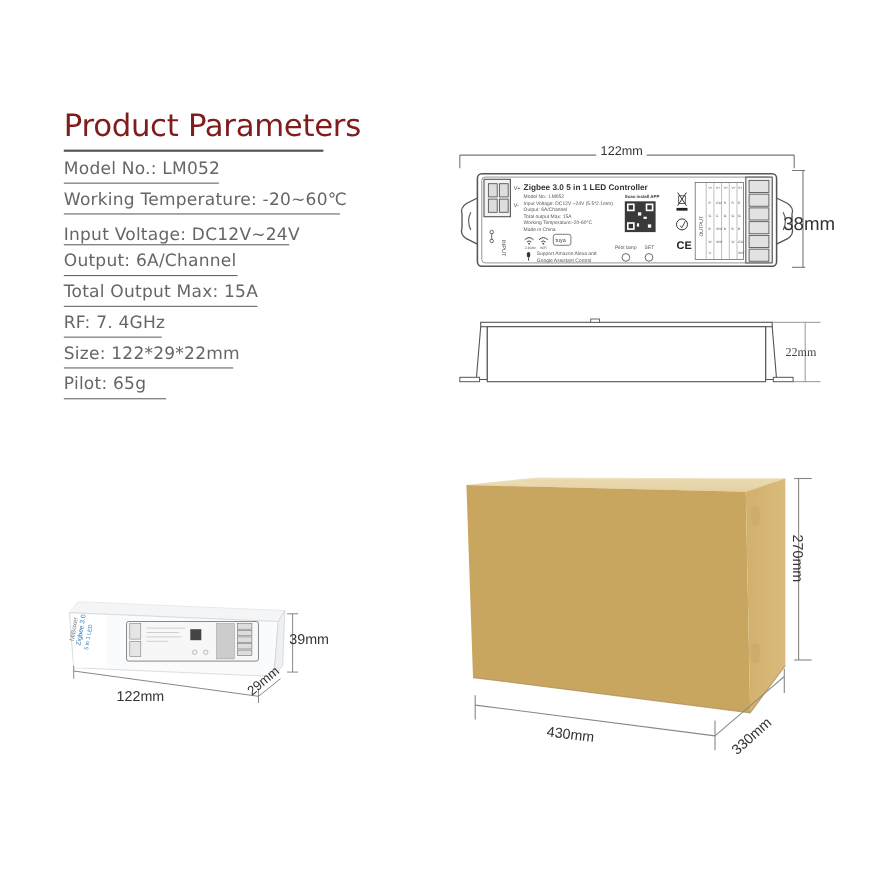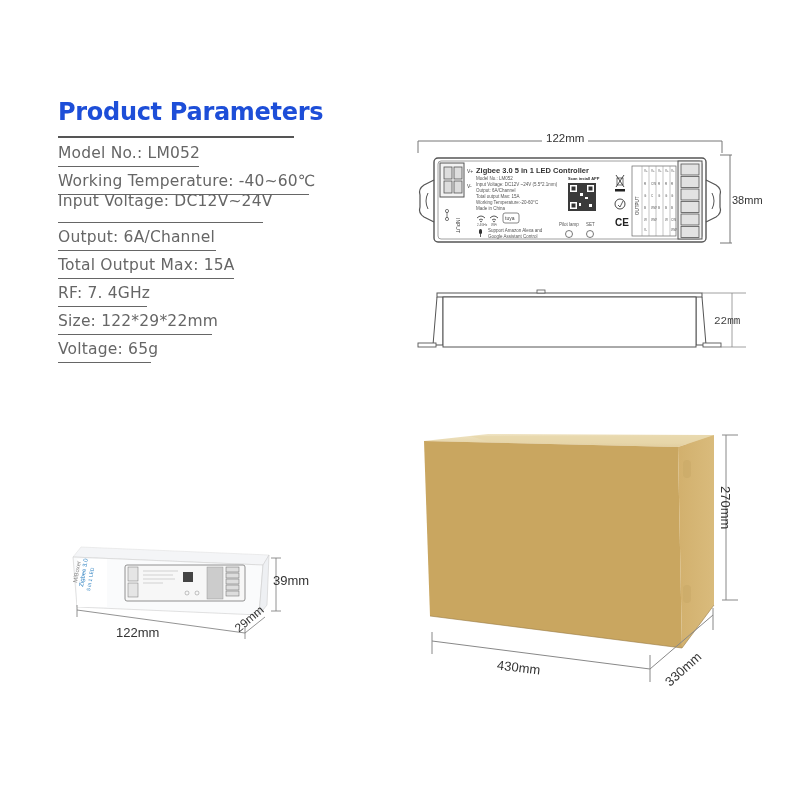--- a/index.html
+++ b/index.html
@@ -1,53 +1,53 @@
 <!DOCTYPE html>
 <html><head>
 <meta charset="utf-8">
 <style>
   html,body{margin:0;padding:0;background:#fff;}
   body{width:800px;height:800px;position:relative;overflow:hidden;font-family:"Liberation Sans","DejaVu Sans",sans-serif;color:#555;}
   .abs{position:absolute;}
-  .title{left:58px;top:98px;font-size:24px;font-weight:bold;color:#1d4ed8;font-family:"DejaVu Sans",sans-serif;letter-spacing:-0.3px;}
+  .title{left:58px;top:98px;font-size:28px;font-weight:normal;color:#7f1d1d;font-family:"DejaVu Sans",sans-serif;letter-spacing:-0.3px;}
   .title-rule{left:58px;top:136px;width:236px;height:2px;background:#555;}
   .param{left:58px;font-size:15.5px;color:#666;font-family:"DejaVu Sans",sans-serif;letter-spacing:0.2px;white-space:nowrap;}
   .param-rule{left:58px;height:1px;background:#666;}
-  .dim{font-size:11px;color:#444;white-space:nowrap;font-family:Liberation Mono, monospace;text-align:right;}
+  .dim{font-size:11px;color:#444;white-space:nowrap;font-family:Liberation Serif, serif;text-align:right;}
   .dim-big{font-size:12.5px;color:#333;font-family:"Liberation Sans",sans-serif;white-space:nowrap;}
   svg text{font-family:"Liberation Sans",sans-serif;}
 </style>
 </head>
 <body>
 
 <div class="abs title">Product Parameters</div>
 <div class="abs title-rule"></div>
 
 <div class="abs param" style="top:144px">Model No.: LM052</div>
 <div class="abs param-rule" style="top:166px;width:141px"></div>
 
-<div class="abs param" style="top:172px">Working Temperature: -40~60℃</div>
+<div class="abs param" style="top:172px">Working Temperature: -20~60℃</div>
 <div class="abs param-rule" style="top:194px;width:251px"></div>
 
-<div class="abs param" style="top:192px">Input Voltage: DC12V~24V</div>
+<div class="abs param" style="top:204px">Input Voltage: DC12V~24V</div>
 <div class="abs param-rule" style="top:222px;width:205px"></div>
 
 <div class="abs param" style="top:228px">Output: 6A/Channel</div>
 <div class="abs param-rule" style="top:250px;width:158px"></div>
 
 <div class="abs param" style="top:256px">Total Output Max: 15A</div>
 <div class="abs param-rule" style="top:278px;width:176px"></div>
 
 <div class="abs param" style="top:284px">RF: 7. 4GHz</div>
 <div class="abs param-rule" style="top:306px;width:89px"></div>
 
 <div class="abs param" style="top:312px">Size: 122*29*22mm</div>
 <div class="abs param-rule" style="top:334px;width:154px"></div>
 
-<div class="abs param" style="top:340px">Voltage: 65g</div>
+<div class="abs param" style="top:340px">Pilot: 65g</div>
 <div class="abs param-rule" style="top:362px;width:93px"></div>
 
 <div class="abs" style="left:410px;top:125px;width:380px;height:135px">
   <svg width="380" height="135" viewBox="0 0 380 135">
 
     <line x1="8" y1="16" x2="8" y2="28" stroke="#777" stroke-width="1"></line>
     <line x1="8" y1="16" x2="132" y2="16" stroke="#777" stroke-width="1"></line>
     <line x1="178" y1="16" x2="312" y2="16" stroke="#777" stroke-width="1"></line>
     <line x1="312" y1="16" x2="312" y2="28" stroke="#777" stroke-width="1"></line>
 
@@ -166,40 +166,40 @@
     <g fill="#e2e2e2" stroke="#555" stroke-width="0.8">
       <rect x="271" y="39" width="18" height="11"></rect>
       <rect x="271" y="51.5" width="18" height="11"></rect>
       <rect x="271" y="64" width="18" height="11"></rect>
       <rect x="271" y="76.5" width="18" height="11"></rect>
       <rect x="271" y="89" width="18" height="11"></rect>
       <rect x="271" y="101.5" width="18" height="11"></rect>
     </g>
   </svg>
   <div class="abs dim-big" style="left:136px;top:7px;font-size:11.5px">122mm</div>
-  <div class="abs dim-big" style="left:322px;top:69px;font-size:11px">38mm</div>
+  <div class="abs dim-big" style="left:302px;top:69px;font-size:17px">38mm</div>
 </div>
 
 <div class="abs" style="left:410px;top:280px;width:380px;height:80px">
   <svg width="380" height="80" viewBox="0 0 380 80">
     <rect x="27" y="13" width="265" height="4" fill="#fff" stroke="#555" stroke-width="1"></rect>
     <rect x="127" y="10" width="8" height="3" fill="#fff" stroke="#555" stroke-width="0.8"></rect>
     <path d="M27,17 L23,65 L33,65 L33,17" fill="none" stroke="#555" stroke-width="1"></path>
     <path d="M292,17 L296,65 L286,65 L286,17" fill="none" stroke="#555" stroke-width="1"></path>
     <rect x="33" y="17" width="253" height="50" fill="#fff" stroke="#555" stroke-width="1"></rect>
     <rect x="8" y="63" width="18" height="4" fill="#fff" stroke="#555" stroke-width="0.9"></rect>
     <rect x="293" y="63" width="18" height="4" fill="#fff" stroke="#555" stroke-width="0.9"></rect>
     <line x1="292" y1="13" x2="336" y2="13" stroke="#888" stroke-width="0.8"></line>
     <line x1="322" y1="13" x2="322" y2="67" stroke="#888" stroke-width="0.8"></line>
     <line x1="311" y1="67" x2="336" y2="67" stroke="#888" stroke-width="0.8"></line>
   </svg>
   <div class="abs dim" style="left:304px;top:35px;font-size:11px">22mm</div>
 </div>
 
-<div class="abs" style="left:63px;top:545px;width:290px;height:110px">
+<div class="abs" style="left:53px;top:545px;width:290px;height:110px">
   <svg width="290" height="110" viewBox="0 0 290 110">
 
     <polygon points="10,12 200,20 206,10 18,2" fill="#f4f5f7" stroke="#ddd" stroke-width="0.5"></polygon>
     <polygon points="10,12 200,20 196,70 14,62" fill="#fafbfc" stroke="#ccc" stroke-width="0.6"></polygon>
     <polygon points="200,20 206,10 204,60 196,70" fill="#eef0f3" stroke="#ccc" stroke-width="0.6"></polygon>
 
     <rect x="14" y="14" width="30" height="48" fill="#fff"></rect>
     <text x="20" y="42" font-size="6" fill="#2a7fc0" transform="rotate(-80 20 42)">Zigbee 3.0</text>
     <text x="27" y="46" font-size="5" fill="#2a7fc0" transform="rotate(-80 27 46)">5 in 1 LED</text>
     <text x="14" y="38" font-size="6" fill="#888" transform="rotate(-80 14 38)">MiBoxer</text>

